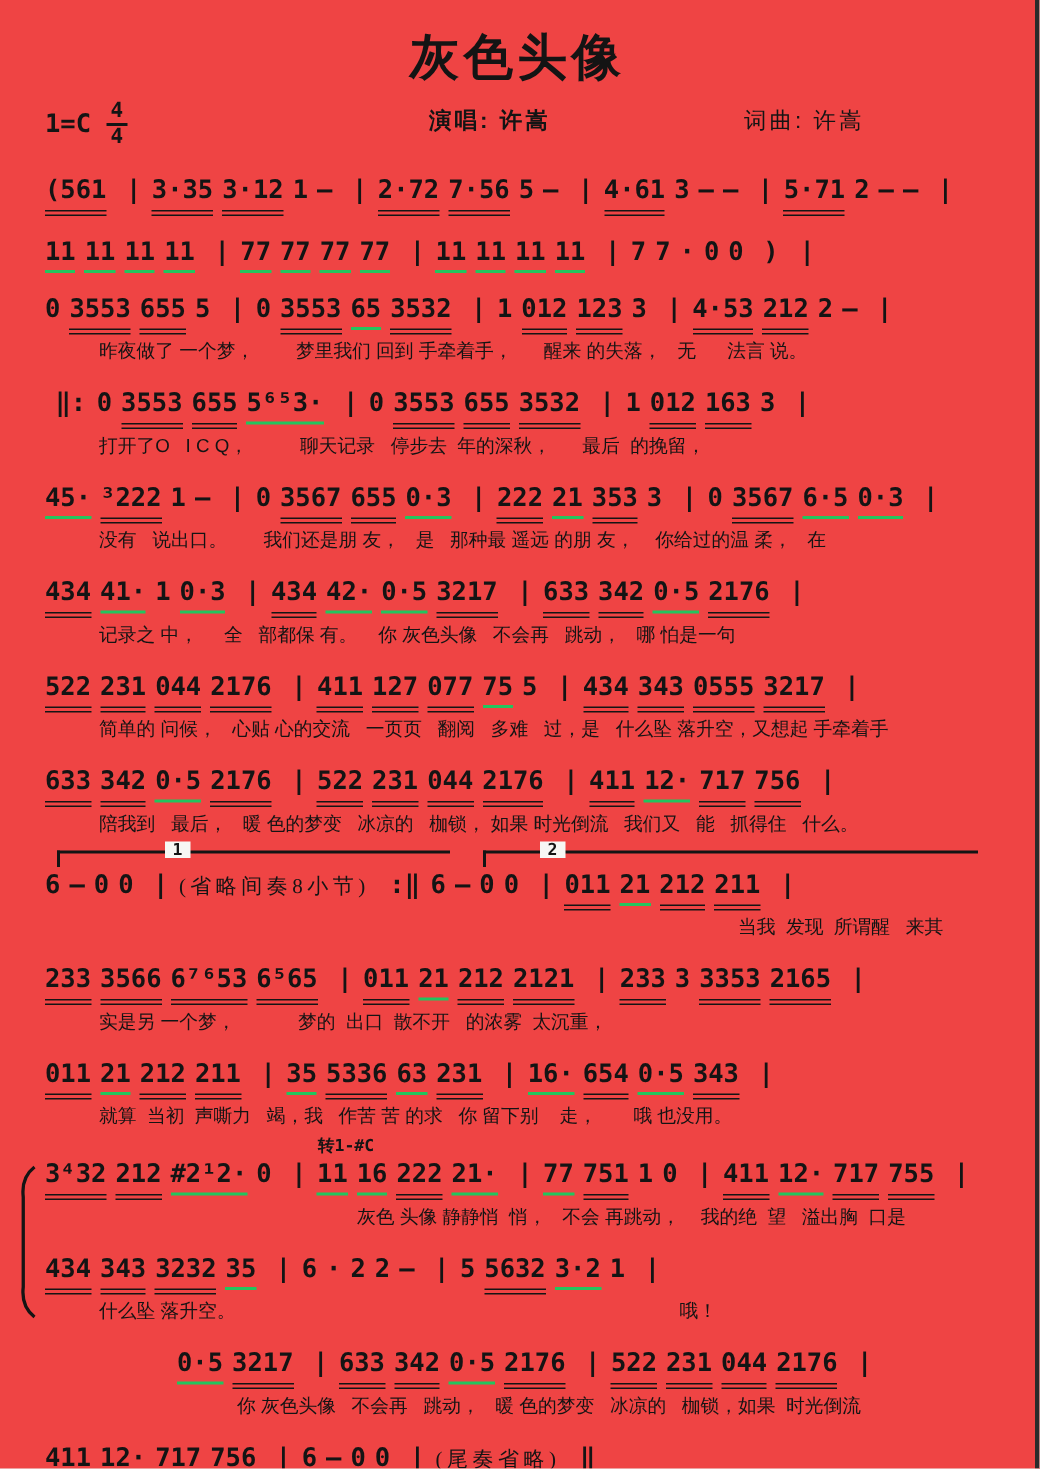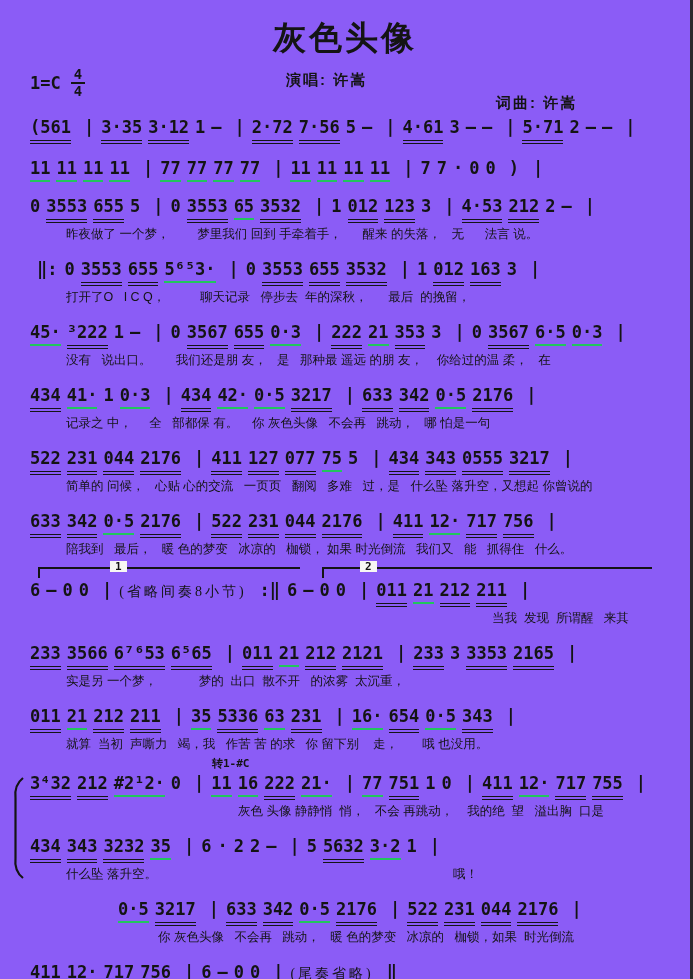--- a/index.html
+++ b/index.html
@@ -1,19 +1,19 @@
 <!DOCTYPE html>
 <html><head>
 <meta charset="utf-8">
 <style>
   html,body{margin:0;padding:0;background:#e9e9e9;}
   .page{
     position:relative;
     width:693px;height:979px;
-    background:#8b5cf6;
+    background:#ef4444;
     color:#141414;
     font-family:"Liberation Sans","DejaVu Sans",sans-serif;
     overflow:hidden;
     border-right:3px solid #2b2b2b;
     box-sizing:border-box;
   }
   .title{
     margin-top:16px;
     text-align:center;
     font-size:33px;
@@ -24,21 +24,21 @@
     position:relative;
     height:36px;
     margin-top:4px;
   }
   .keysig-group{position:absolute;left:30px;top:2px;display:flex;align-items:center;}
   .keysig{font-family:"DejaVu Sans Mono","Liberation Mono",monospace;font-weight:bold;font-size:17px;}
   .timesig{display:inline-flex;flex-direction:column;align-items:center;margin-left:10px;font-weight:bold;font-size:14px;line-height:1.05;font-family:"DejaVu Sans Mono",monospace;}
   .timesig .num{border-bottom:2px solid #141414;padding:0 3px;}
   .timesig .den{padding:0 3px;}
   .singer{position:absolute;left:286px;top:6px;font-size:15px;font-weight:bold;letter-spacing:2px;}
-  .composer{position:absolute;left:496px;top:6px;font-size:15px;font-weight:bold;letter-spacing:2px;margin-top:23px;}
+  .composer{position:absolute;left:496px;top:6px;font-size:15px;font-weight:normal;letter-spacing:2px;}
   .score{margin-top:14px;}
   .system{position:relative;padding:0 14px 0 30px;margin-bottom:14px;}
   .notes{
     font-family:"DejaVu Sans Mono","Liberation Mono",monospace;
     font-weight:bold;font-size:17px;line-height:24px;
     white-space:nowrap;
   }
   .tok{display:inline-block;margin-right:6px;}
   .tok.beam{border-bottom:2px solid #22c55e;}
   .tok.beam2{border-bottom:4px double #141414;padding-bottom:1px;}
@@ -116,21 +116,21 @@
       <div class="system sys5">
         <div class="notes"><span class="tok beam">45·</span><span class="tok beam2">³222</span><span class="tok">1</span><span class="tok">–</span><span class="tok bar">|</span><span class="tok">0</span><span class="tok beam2">3567</span><span class="tok beam2">655</span><span class="tok beam">0·3</span><span class="tok bar">|</span><span class="tok beam2">222</span><span class="tok beam">21</span><span class="tok beam2">353</span><span class="tok">3</span><span class="tok bar">|</span><span class="tok">0</span><span class="tok beam2">3567</span><span class="tok beam">6·5</span><span class="tok beam">0·3</span><span class="tok bar">|</span></div>
         <div class="lyrics">没有   说出口。       我们还是朋 友，   是   那种最 遥远 的朋 友，    你给过的温 柔，   在</div>
       </div>
       <div class="system sys6">
         <div class="notes"><span class="tok beam2">434</span><span class="tok beam">41·</span><span class="tok">1</span><span class="tok beam">0·3</span><span class="tok bar">|</span><span class="tok beam2">434</span><span class="tok beam">42·</span><span class="tok beam">0·5</span><span class="tok beam2">3217</span><span class="tok bar">|</span><span class="tok beam2">633</span><span class="tok beam2">342</span><span class="tok beam">0·5</span><span class="tok beam2">2176</span><span class="tok bar">|</span></div>
         <div class="lyrics">记录之 中，     全   部都保 有。    你 灰色头像   不会再   跳动，   哪 怕是一句</div>
       </div>
       <div class="system sys7">
         <div class="notes"><span class="tok beam2">522</span><span class="tok beam2">231</span><span class="tok beam2">044</span><span class="tok beam2">2176</span><span class="tok bar">|</span><span class="tok beam2">411</span><span class="tok beam2">127</span><span class="tok beam2">077</span><span class="tok beam">75</span><span class="tok">5</span><span class="tok bar">|</span><span class="tok beam2">434</span><span class="tok beam2">343</span><span class="tok beam2">0555</span><span class="tok beam2">3217</span><span class="tok bar">|</span></div>
-        <div class="lyrics">简单的 问候，   心贴 心的交流   一页页   翻阅   多难   过，是   什么坠 落升空，又想起 你曾说的</div>
+        <div class="lyrics">简单的 问候，   心贴 心的交流   一页页   翻阅   多难   过，是   什么坠 落升空，又想起 手牵着手</div>
       </div>
       <div class="system sys8">
         <div class="notes"><span class="tok beam2">633</span><span class="tok beam2">342</span><span class="tok beam">0·5</span><span class="tok beam2">2176</span><span class="tok bar">|</span><span class="tok beam2">522</span><span class="tok beam2">231</span><span class="tok beam2">044</span><span class="tok beam2">2176</span><span class="tok bar">|</span><span class="tok beam2">411</span><span class="tok beam">12·</span><span class="tok beam2">717</span><span class="tok beam2">756</span><span class="tok bar">|</span></div>
         <div class="lyrics">陪我到   最后，   暖 色的梦变   冰凉的   枷锁， 如果 时光倒流   我们又   能   抓得住   什么。</div>
       </div>
       <div class="system sys9">
         <div class="volta volta1">
           <span class="vlabel">1</span>
         </div>
         <div class="volta volta2">

